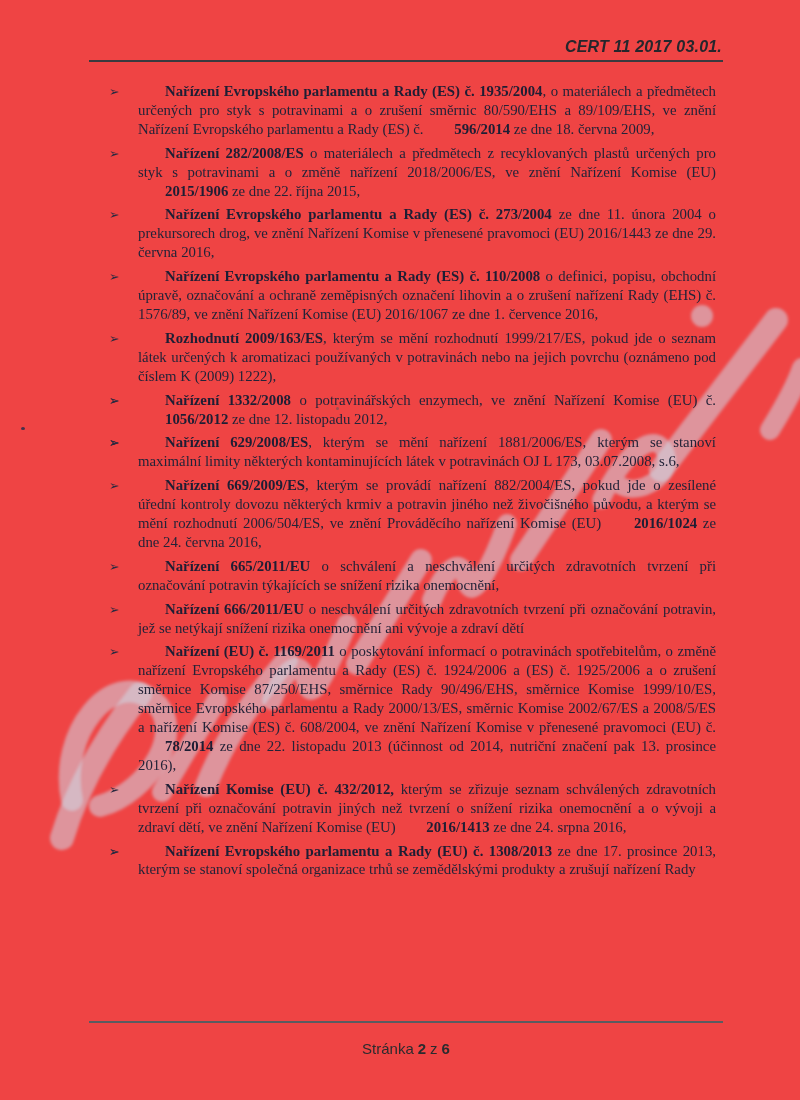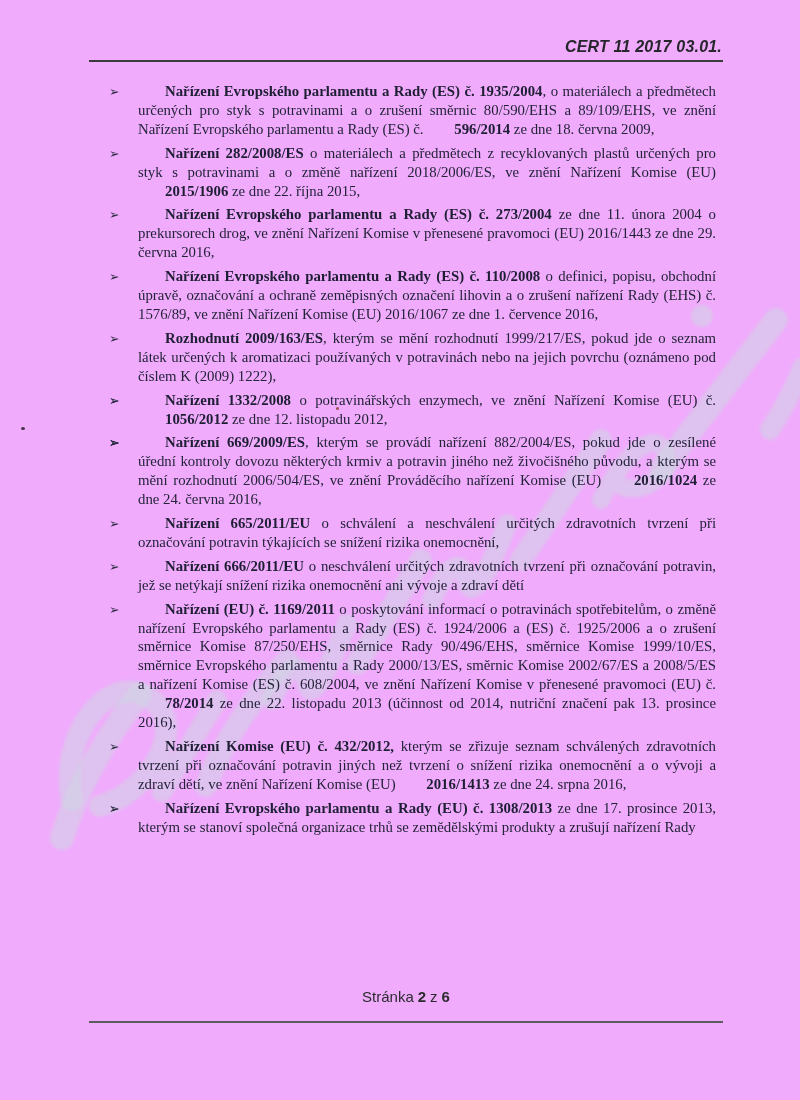--- a/index.html
+++ b/index.html
@@ -1,21 +1,21 @@
 <!DOCTYPE html>
 <html lang="cs"><head>
 <meta charset="utf-8">
 <title>CERT 11 2017 03.01 — page 2</title>
 <style>
   html,body{margin:0;padding:0;background:#e9e9e9;}
   .page{
     position:relative;
     width:800px;height:1100px;
     margin:0 auto;
-    background:#f0abfc;
+    background:#ef4444;
     overflow:hidden;
     font-family:"Liberation Serif", serif;
     color:#232338;
   }
   
   .watermark{
     position:absolute;left:0;top:0;width:800px;height:1100px;
     z-index:0;pointer-events:none;
   }
   
@@ -48,21 +48,21 @@
     font-family:"DejaVu Sans", sans-serif;
     font-size:12.5px;line-height:18px;color:#2a2a40;
   }
   .reg-list .bold{font-weight:bold;color:#1e1e34;margin-left:27px;}
   
   .footer-rule{
     position:absolute;left:89px;top:1021px;width:634px;height:1.5px;
     background:#5b5b60;z-index:2;
   }
   .page-footer{
-    position:absolute;left:89px;top:988px;width:634px;
+    position:absolute;left:89px;top:1040px;width:634px;
     text-align:center;
     font-family:"Liberation Sans", sans-serif;
     font-size:15px;color:#2b2b2e;z-index:2;
     white-space:pre;
   }
   .page-footer .num{font-weight:bold;}
   .page-footer span + span{margin-left:4px;}
   
   .speck{position:absolute;border-radius:50%;z-index:2;}
   .speck-1{left:21px;top:427px;width:4px;height:3px;background:#46304a;}
@@ -101,21 +101,21 @@
   <ul class="reg-list" id="reg-list">
       <li><span class="bullet">➢</span><span><span class="bold">Nařízení Evropského parlamentu a Rady (ES) č. 1935/2004</span><span>, o materiálech a předmětech určených pro styk s potravinami a o zrušení směrnic 80/590/EHS a 89/109/EHS, ve znění Nařízení Evropského parlamentu a Rady (ES) č. </span><span class="bold">596/2014</span><span> ze dne 18. června 2009,</span></span></li>
       <li><span class="bullet">➢</span><span><span class="bold">Nařízení 282/2008/ES</span><span> o materiálech a předmětech z recyklovaných plastů určených pro styk s potravinami a o změně nařízení 2018/2006/ES, ve znění Nařízení Komise (EU) </span><span class="bold">2015/1906</span><span> ze dne 22. října 2015,</span></span></li>
       <li><span class="bullet">➢</span><span><span class="bold">Nařízení Evropského parlamentu a Rady (ES) č. 273/2004</span><span> ze dne 11. února 2004 o prekursorech drog, ve znění Nařízení Komise v přenesené pravomoci (EU) 2016/1443 ze dne 29. června 2016,</span></span></li>
       <li><span class="bullet">➢</span><span><span class="bold">Nařízení Evropského parlamentu a Rady (ES) č. 110/2008</span><span> o definici, popisu, obchodní úpravě, označování a ochraně zeměpisných označení lihovin a o zrušení nařízení Rady (EHS) č. 1576/89, ve znění Nařízení Komise (EU) 2016/1067 ze dne 1. července 2016,</span></span></li>
       <li><span class="bullet">➢</span><span><span class="bold">Rozhodnutí 2009/163/ES</span><span>, kterým se mění rozhodnutí 1999/217/ES, pokud jde o seznam látek určených k aromatizaci používaných v potravinách nebo na jejich povrchu (oznámeno pod číslem K (2009) 1222),</span></span></li>
       <li><span class="bullet">➢</span></li>
       <li><span class="bullet">➢</span><span><span class="bold">Nařízení 1332/2008</span><span> o potravinářských enzymech, ve znění Nařízení Komise (EU) č. </span><span class="bold">1056/2012</span><span> ze dne 12. listopadu 2012,</span></span></li>
       <li><span class="bullet">➢</span></li>
       <li><span class="bullet">➢</span></li>
-      <li><span class="bullet">➢</span></li>
+      <li><span class="bullet">➢</span><span><span class="bold">Nařízení 629/2008/ES</span><span>, kterým se mění nařízení 1881/2006/ES, kterým se stanoví maximální limity některých kontaminujících látek v potravinách  OJ L 173, 03.07.2008, s.6,</span></span></li>
       <li><span class="bullet">➢</span><span><span class="bold">Nařízení 669/2009/ES</span><span>, kterým se provádí nařízení  882/2004/ES, pokud jde o zesílené úřední kontroly dovozu některých krmiv a potravin jiného než živočišného původu, a kterým se mění rozhodnutí 2006/504/ES, ve znění Prováděcího nařízení Komise (EU) </span><span class="bold">2016/1024</span><span> ze dne 24. června 2016,</span></span></li>
       <li><span class="bullet">➢</span><span><span class="bold">Nařízení 665/2011/EU</span><span> o schválení a neschválení určitých zdravotních tvrzení při označování potravin týkajících se snížení rizika onemocnění,</span></span></li>
       <li><span class="bullet">➢</span><span><span class="bold">Nařízení 666/2011/EU</span><span> o neschválení určitých zdravotních tvrzení při označování potravin, jež se netýkají snížení rizika onemocnění ani vývoje a zdraví dětí</span></span></li>
       <li><span class="bullet">➢</span><span><span class="bold">Nařízení (EU) č. 1169/2011</span><span>  o poskytování informací o potravinách spotřebitelům, o změně nařízení Evropského parlamentu a Rady (ES) č. 1924/2006 a (ES) č. 1925/2006 a o zrušení směrnice Komise 87/250/EHS, směrnice Rady 90/496/EHS, směrnice Komise 1999/10/ES, směrnice Evropského parlamentu a Rady 2000/13/ES, směrnic Komise 2002/67/ES a 2008/5/ES a nařízení Komise (ES) č. 608/2004, ve znění Nařízení Komise v přenesené pravomoci (EU) č. </span><span class="bold">78/2014</span><span> ze dne 22. listopadu 2013 (účinnost od 2014, nutriční značení pak 13. prosince 2016),</span></span></li>
       <li><span class="bullet">➢</span><span><span class="bold">Nařízení Komise (EU) č. 432/2012,</span><span> kterým se zřizuje seznam schválených zdravotních tvrzení při označování potravin jiných než tvrzení o snížení rizika onemocnění a o vývoji a zdraví dětí, ve znění Nařízení Komise (EU) </span><span class="bold">2016/1413</span><span> ze dne 24. srpna 2016,</span></span></li>
       <li><span class="bullet">➢</span></li>
       <li><span class="bullet">➢</span><span><span class="bold">Nařízení Evropského parlamentu a Rady (EU) č. 1308/2013</span><span> ze dne 17. prosince 2013, kterým se stanoví společná organizace trhů se zemědělskými produkty a zrušují nařízení Rady</span></span></li>
     </ul>
 
   <div class="footer-rule"></div>

